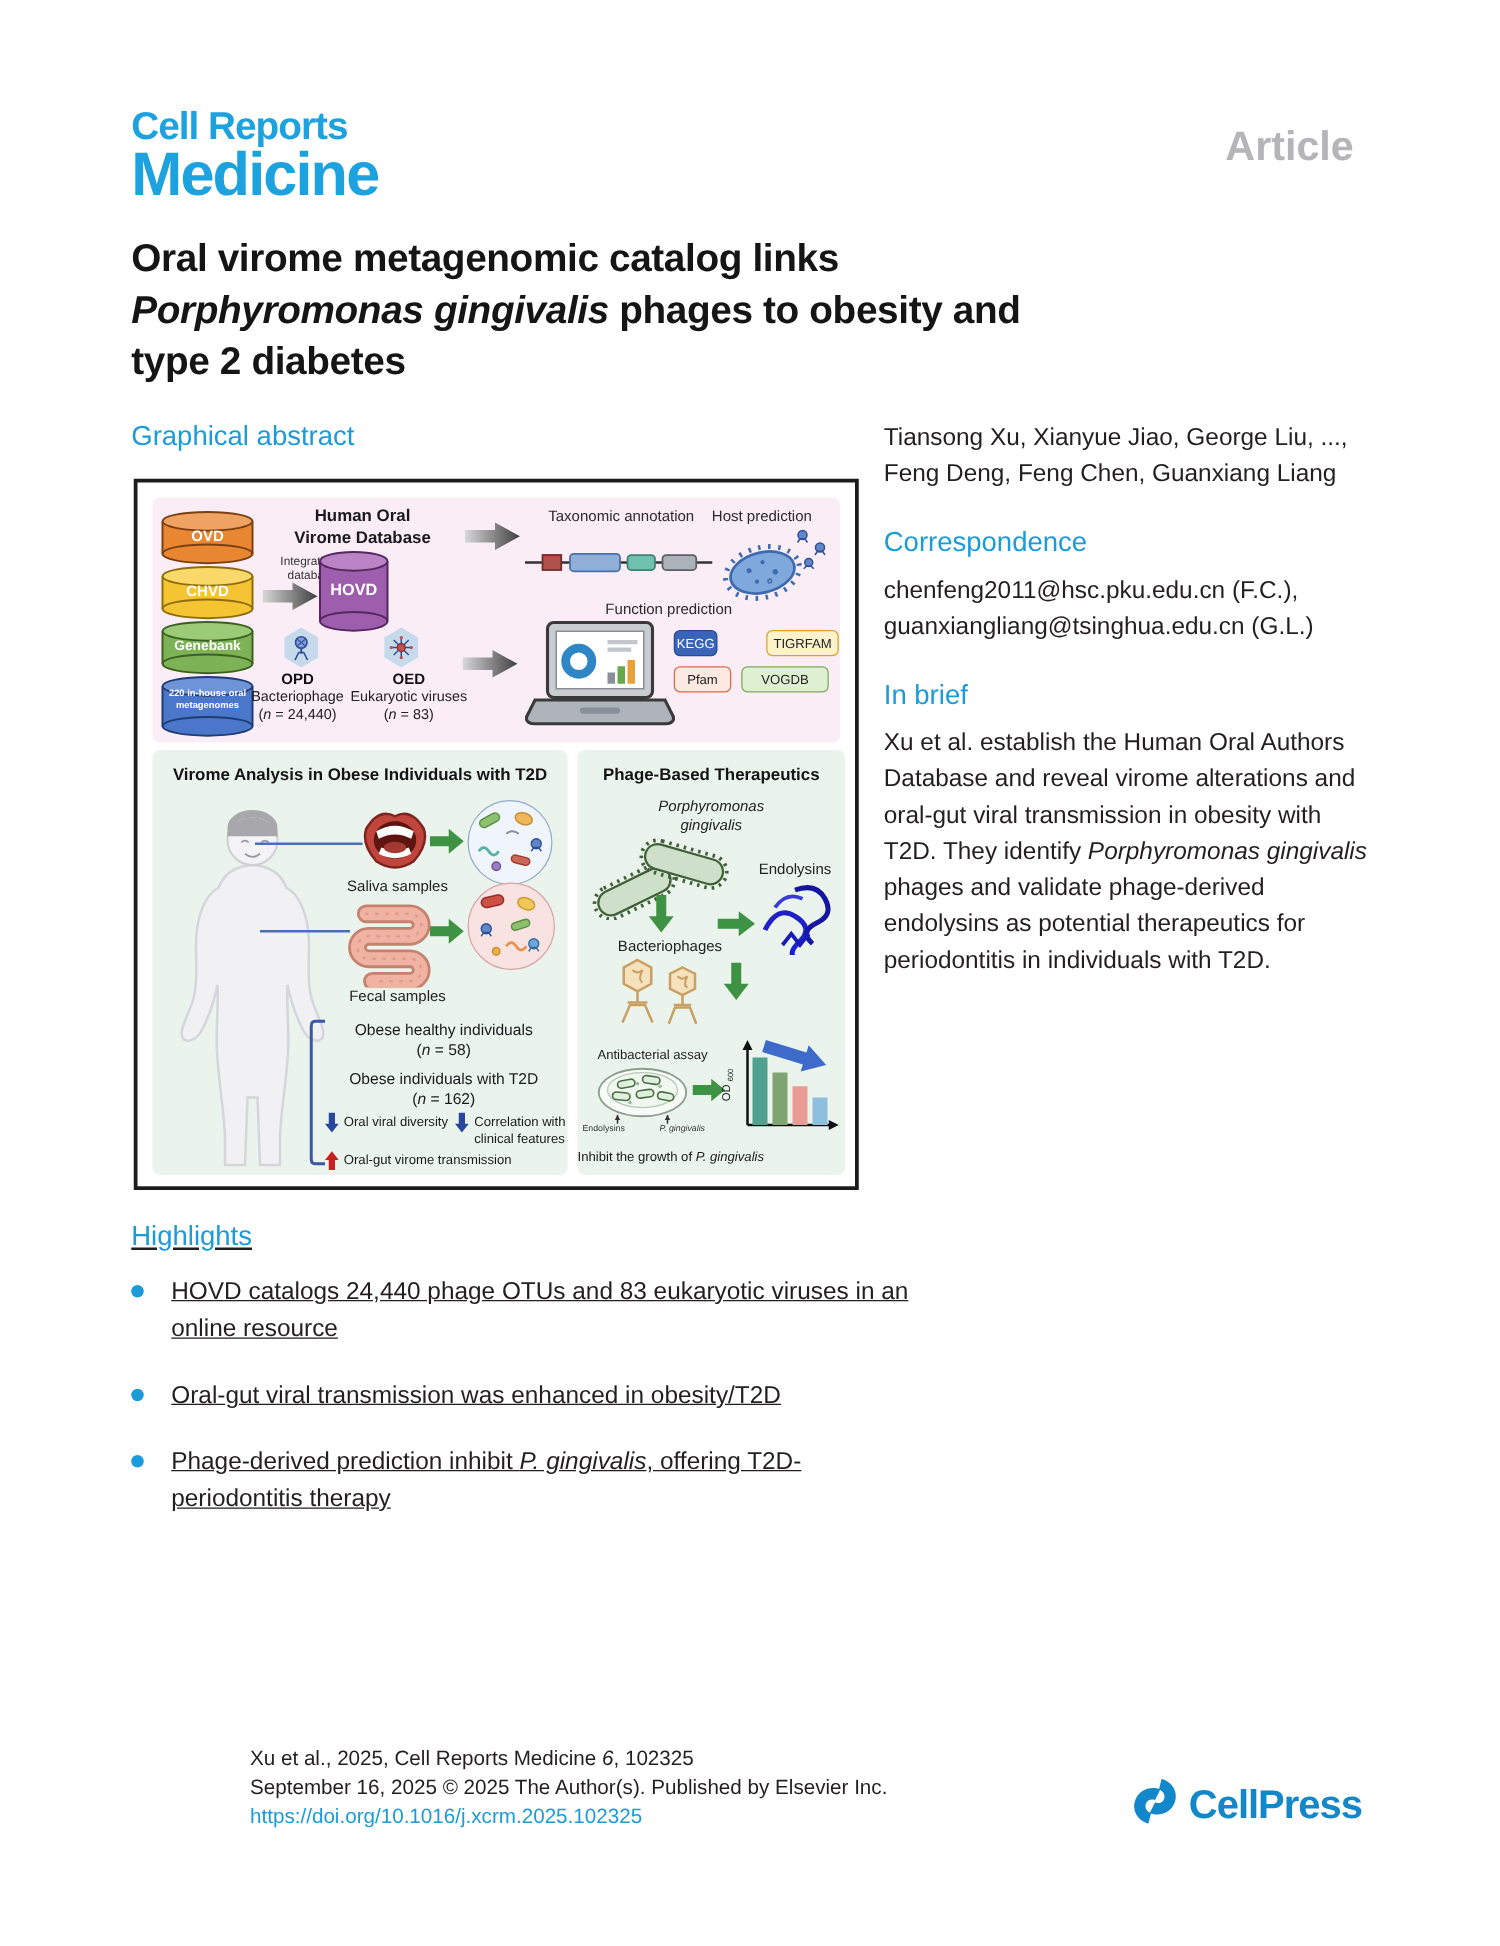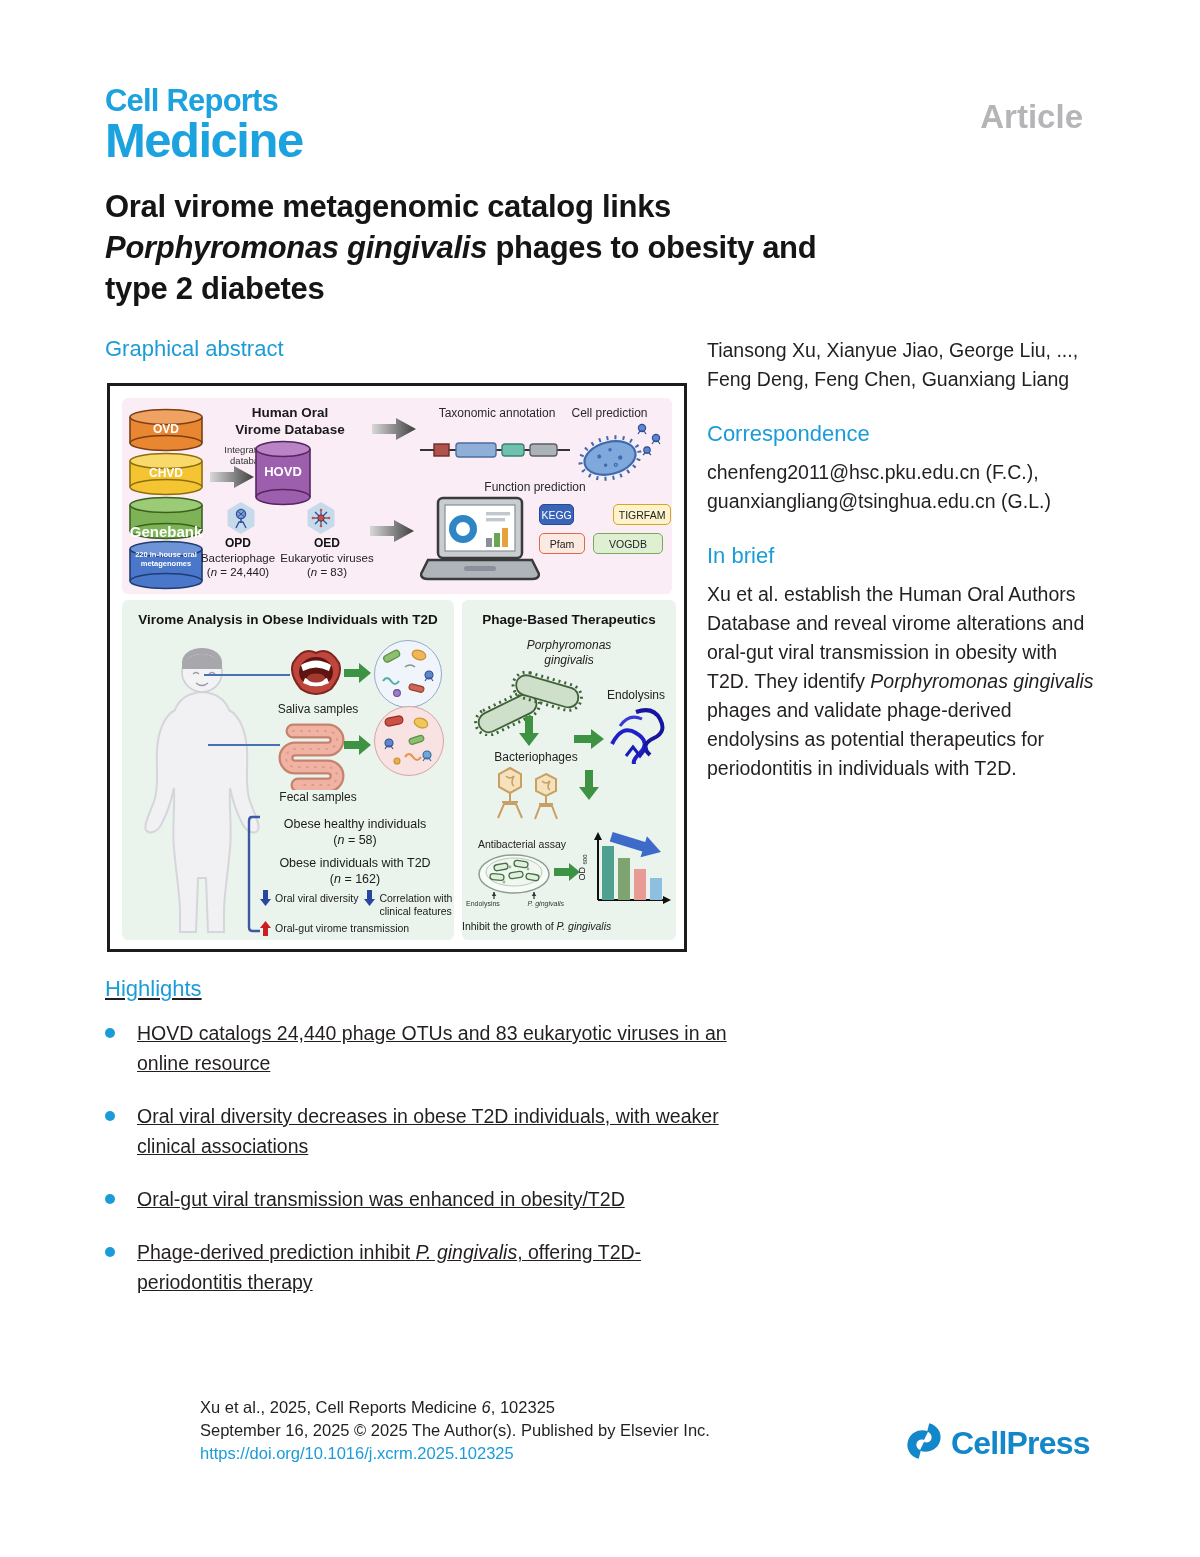--- a/index.html
+++ b/index.html
@@ -33,21 +33,21 @@
   .ga-panel{position:absolute;border-radius:6px;}
   .panel-pink{left:12px;top:12px;width:550px;height:196px;background:#FAEDF6;}
   .panel-green-l{left:12px;top:214px;width:332px;height:340px;background:#EAF4EC;}
   .panel-green-r{left:352px;top:214px;width:214px;height:340px;background:#EAF4EC;}
   .ga-box .abs{position:absolute;}
 
   
   .cyl{position:absolute;width:76px;}
   .cyl-label{position:absolute;left:0;width:100%;text-align:center;color:#fff;font-weight:bold;}
   .lab-12{top:14px;font-size:12px;}
-  .lab-11{top:27px;font-size:15px;}
+  .lab-11{top:15px;font-size:11px;}
   .lab-tiny{top:10px;font-size:7.5px;line-height:9px;font-weight:bold;}
   .hovd-label{top:24px;font-size:13px;}
 
   
   .hovd-heading{left:88px;top:6px;width:160px;text-align:center;font-size:13.5px;
                 font-weight:bold;line-height:17px;color:#1a1a1a;}
   .integration{left:88px;top:46px;width:84px;text-align:center;font-size:9.5px;line-height:11px;color:#333;}
   .small-label{font-size:12px;color:#2a2a2a;text-align:center;}
   .tax-label{left:295px;top:8px;width:160px;}
   .host-label{left:420px;top:8px;width:135px;}
@@ -265,21 +265,21 @@
               <linearGradient id="ga3" x1="0" y1="0" x2="1" y2="0">
                 <stop offset="0" stop-color="#D8D8D8"></stop>
                 <stop offset="1" stop-color="#3F3F3F"></stop>
               </linearGradient>
             </defs>
         <polygon points="0,8 24,8 24,2 44,13 24,24 24,18 0,18" fill="url(#ga3)"></polygon>
           </svg>
       </span>
 
       <div class="abs small-label tax-label">Taxonomic annotation</div>
-      <div class="abs small-label host-label">Cell prediction</div>
+      <div class="abs small-label host-label">Host prediction</div>
       <div class="abs small-label func-label">Function prediction</div>
 
       <span class="abs" style="left:298px;top:40px;">
         <svg width="150" height="24">
           <line x1="0" y1="12" x2="150" y2="12" stroke="#333" stroke-width="2"></line>
           <rect x="14" y="6" width="15" height="12" fill="#B0524C" stroke="#6E2B27" stroke-width="1.4"></rect>
           <rect x="36" y="5" width="40" height="14" rx="3" fill="#8FAFD9" stroke="#4A6FA5" stroke-width="1.4"></rect>
           <rect x="82" y="6" width="22" height="12" rx="3" fill="#6FC0AE" stroke="#3A8372" stroke-width="1.4"></rect>
           <rect x="110" y="6" width="27" height="12" rx="3" fill="#ABB2B8" stroke="#5A6066" stroke-width="1.4"></rect>
         </svg>
@@ -586,24 +586,20 @@
   </div>
 
   <div class="highlights">
     <div class="sec-heading">Highlights</div>
     <div class="hl-item">
       <span class="hl-dot"></span>
       <span><span>HOVD catalogs 24,440 phage OTUs and 83 eukaryotic viruses in an online resource</span><i></i><span></span></span>
     </div>
     <div class="hl-item">
       <span class="hl-dot"></span>
-      <span><span>Oral viral diversity decreases in obese T2D individuals, with weaker clinical associations</span><i></i><span></span></span>
-    </div>
-    <div class="hl-item">
-      <span class="hl-dot"></span>
       <span><span>Oral-gut viral transmission was enhanced in obesity/T2D</span><i></i><span></span></span>
     </div>
     <div class="hl-item">
       <span class="hl-dot"></span>
       <span><span>Phage-derived prediction inhibit </span><i>P. gingivalis</i><span>, offering T2D-periodontitis therapy</span></span>
     </div>
   </div>
 
   <div class="footer">
     <div><span>Xu et al., 2025, Cell Reports Medicine </span><i>6</i><span>, 102325</span></div>

